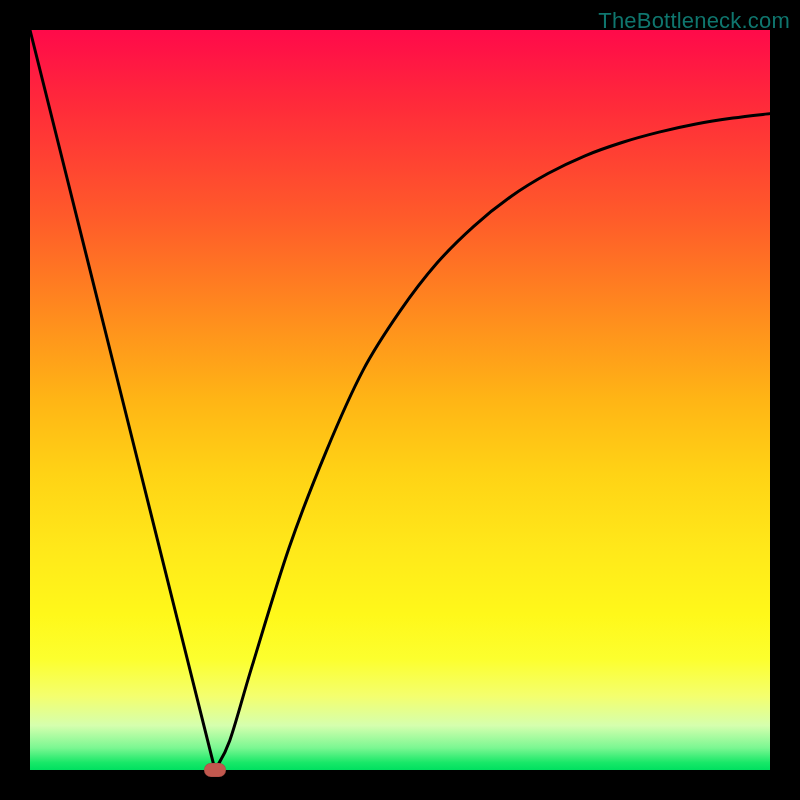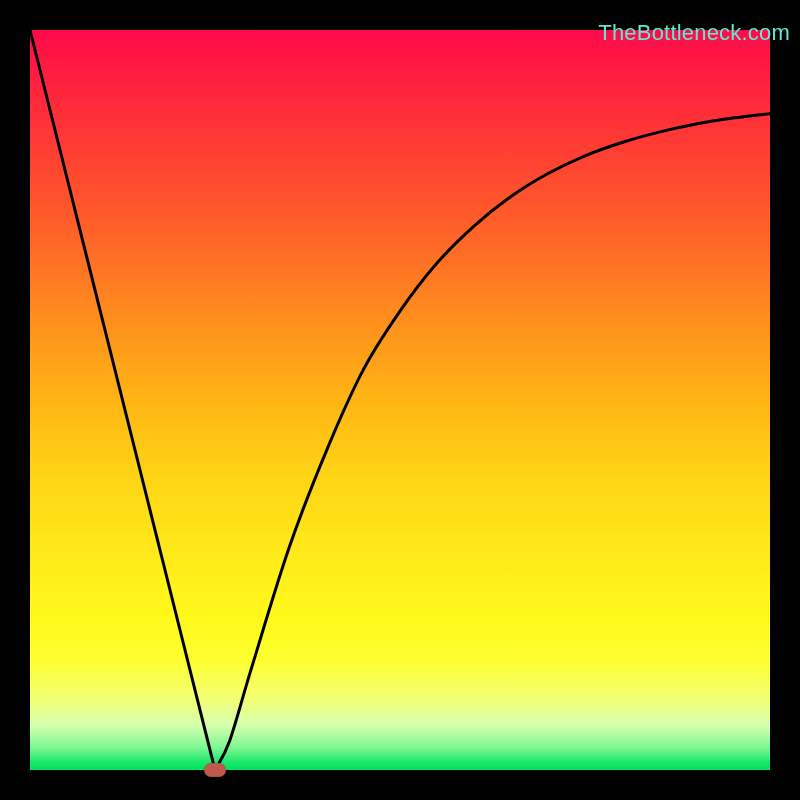--- a/index.html
+++ b/index.html
@@ -36,23 +36,23 @@
       #fcff2e 85%,
       #f4ff6e 90%,
       #d5ffae 94%,
       #7bf792 97%,
       #18e868 99%,
       #00e060 100%
     );
   }
   .watermark {
     position: absolute;
-    top: 20px;
+    top: 8px;
     right: 10px;
-    color: #5eead4;
+    color: #0f766e;
     font-size: 22px;
     letter-spacing: 0.2px;
     user-select: none;
   }
   svg.curve {
     position: absolute;
     left: 0;
     top: 0;
     width: 740px;
     height: 740px;

